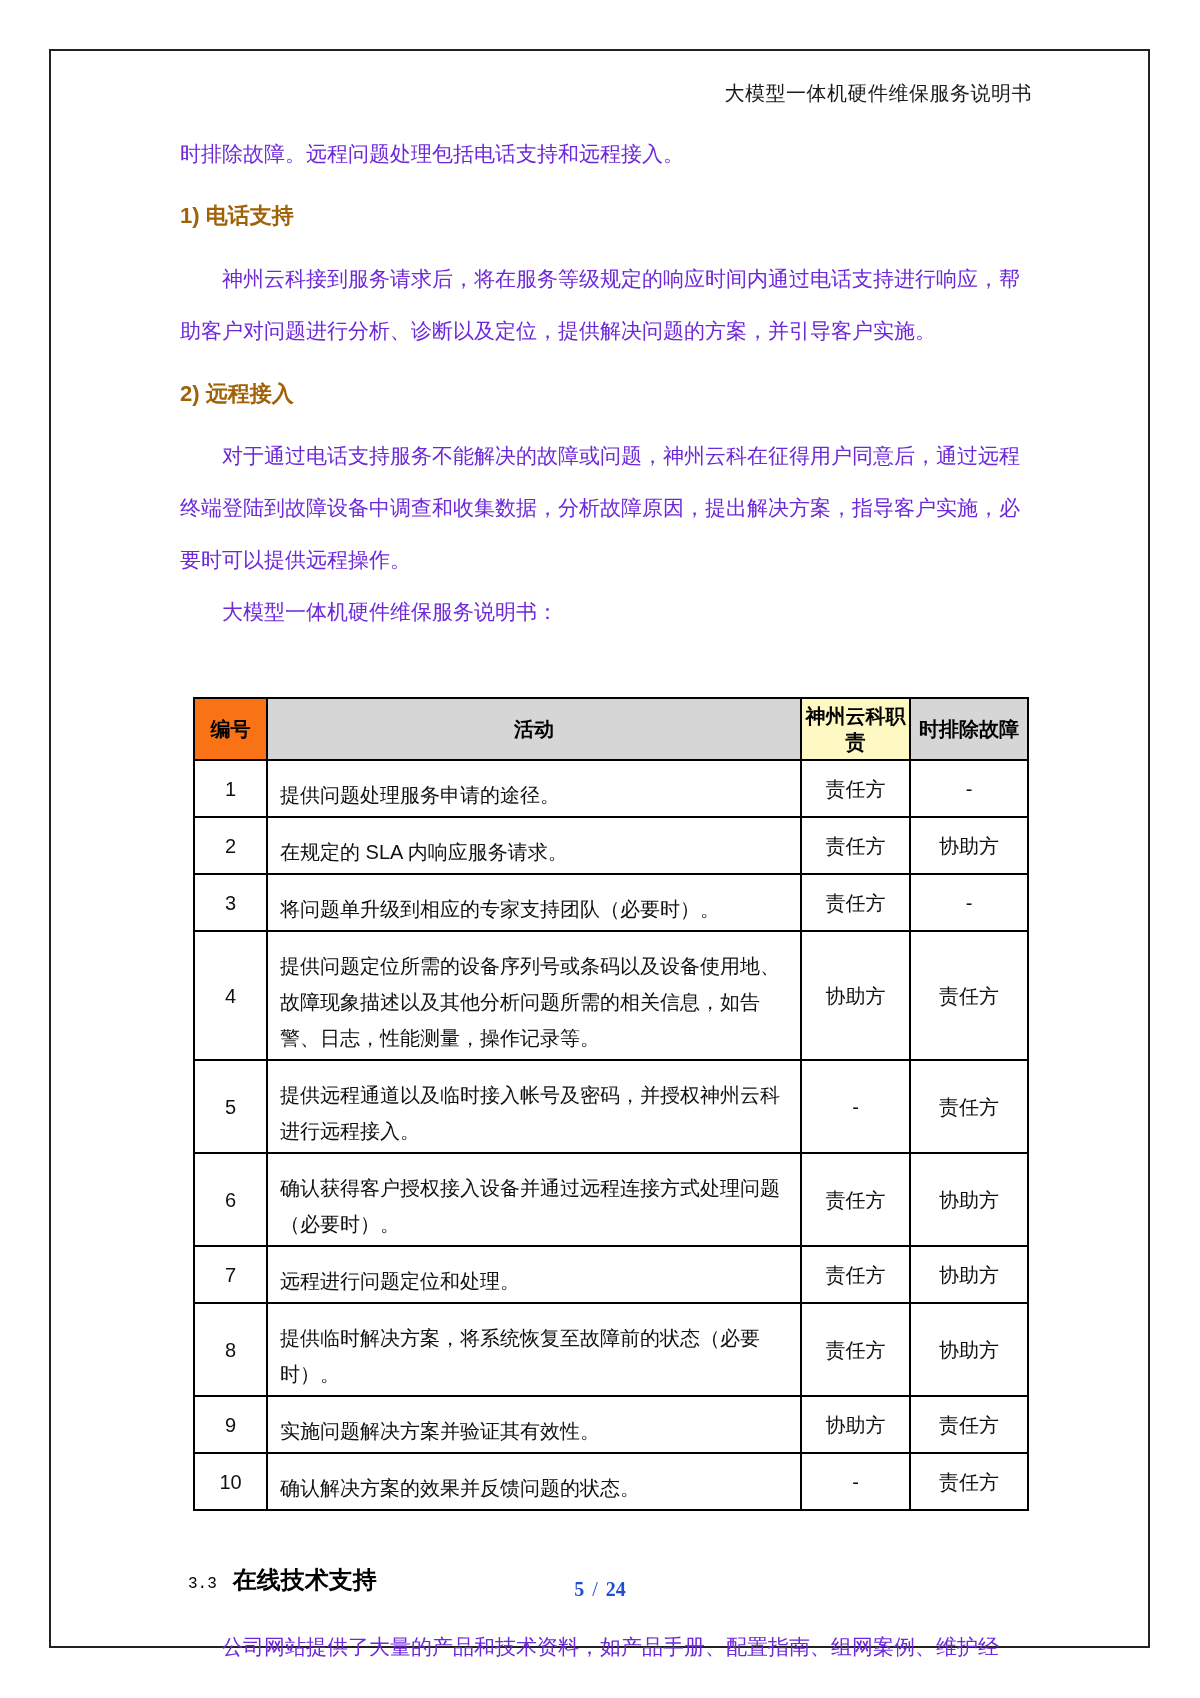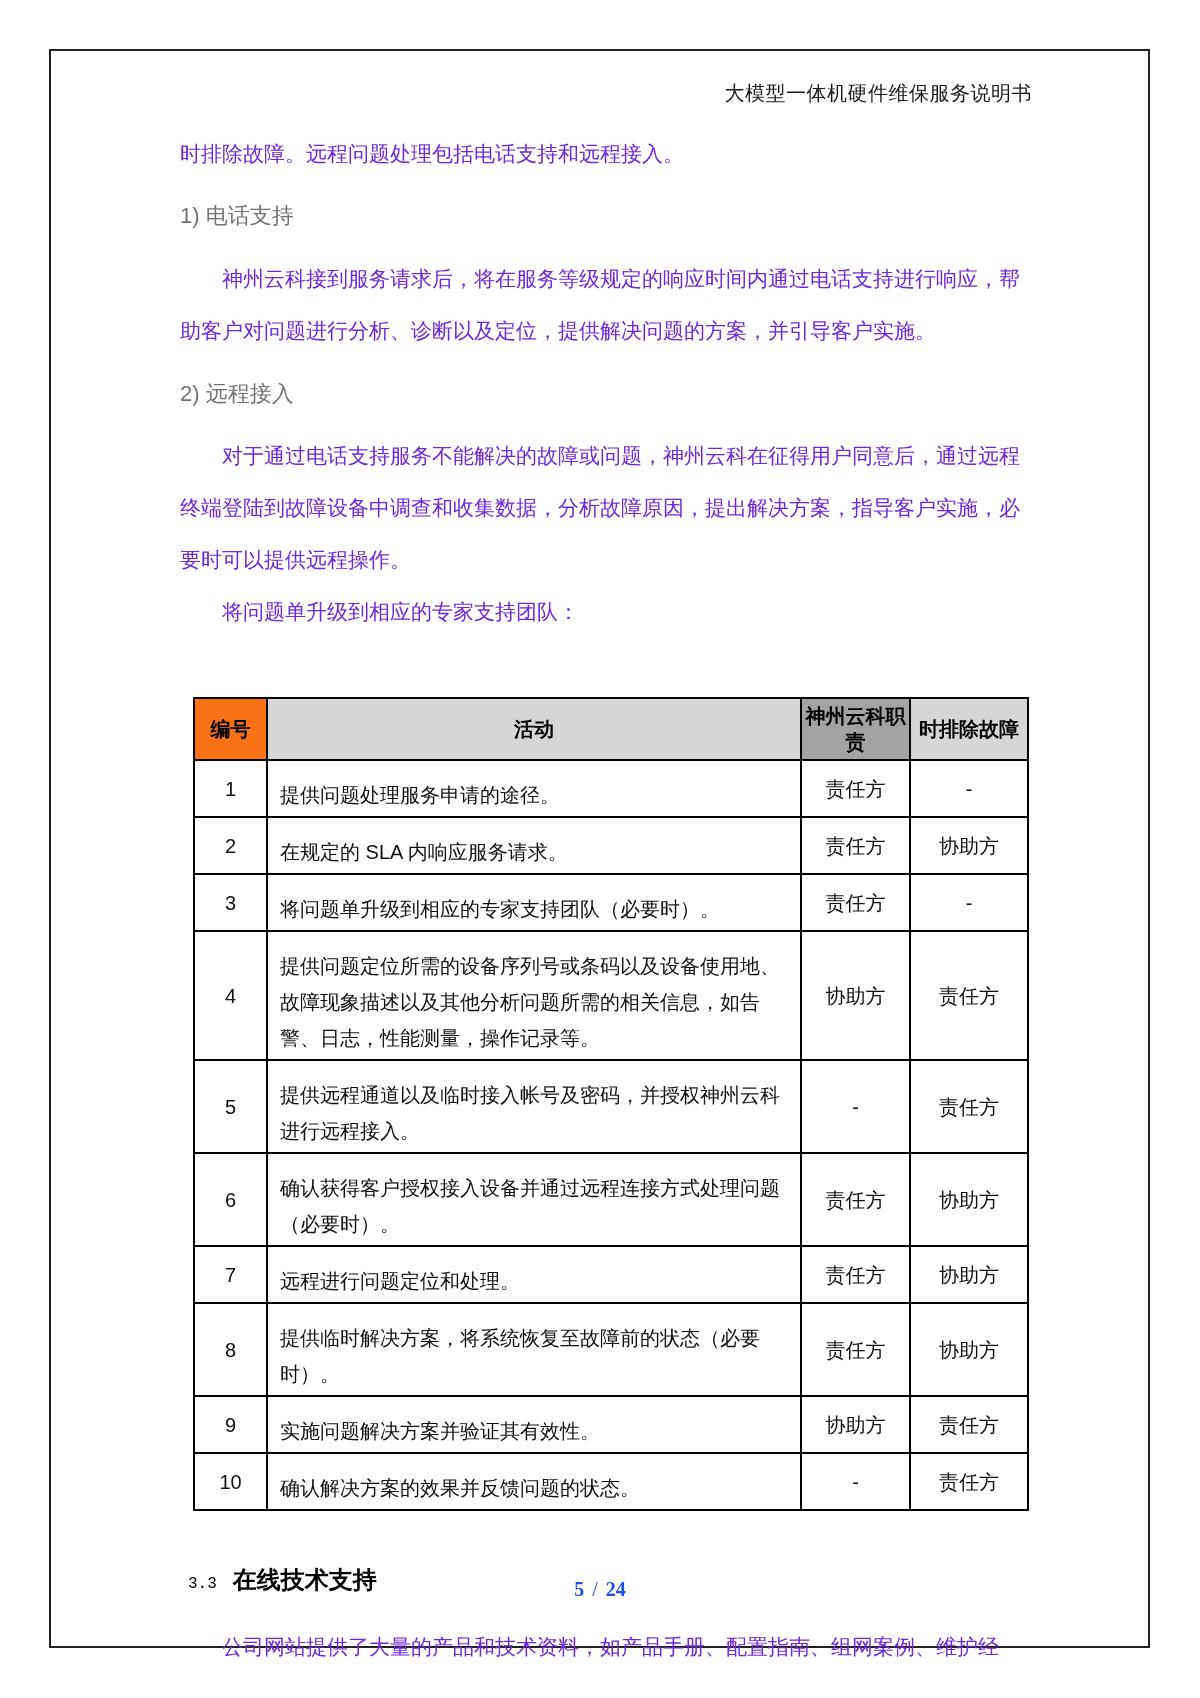--- a/index.html
+++ b/index.html
@@ -39,22 +39,22 @@
     font-size: 21px;
     line-height: 52px;
     text-align: left;
     color: #6d28d9;
   }
   .indent { text-indent: 42px; }
   .h-num {
     margin: 21px 0 0 0;
     font-size: 22px;
     line-height: 30px;
-    font-weight: normal;
-    color: #737373;
+    font-weight: bold;
+    color: #a16207;
   }
   .mt22 { margin-top: 22px; }
   .mt21 { margin-top: 21px; }
   .resp-table {
     border-collapse: collapse;
     table-layout: fixed;
     width: 834px;
     margin: 59px 0 0 13px;
   }
   .resp-table th, .resp-table td {
@@ -121,34 +121,34 @@
     <p class="para">时排除故障。远程问题处理包括电话支持和远程接入。</p>
 
     <h3 class="h-num">1) 电话支持</h3>
 
     <p class="para indent mt22">神州云科接到服务请求后，将在服务等级规定的响应时间内通过电话支持进行响应，帮助客户对问题进行分析、诊断以及定位，提供解决问题的方案，并引导客户实施。</p>
 
     <h3 class="h-num mt22">2) 远程接入</h3>
 
     <p class="para indent mt21">对于通过电话支持服务不能解决的故障或问题，神州云科在征得用户同意后，通过远程终端登陆到故障设备中调查和收集数据，分析故障原因，提出解决方案，指导客户实施，必要时可以提供远程操作。</p>
 
-    <p class="para indent">将问题单升级到相应的专家支持团队：</p>
+    <p class="para indent">大模型一体机硬件维保服务说明书：</p>
 
     <table class="resp-table">
       <colgroup>
         <col style="width:73px">
         <col style="width:534px">
         <col style="width:109px">
         <col style="width:118px">
       </colgroup>
       <thead>
         <tr>
           <th style="background: #f97316;">编号</th>
           <th style="background: rgb(214, 214, 214);">活动</th>
-          <th style="background: #a3a3a3;">神州云科职责</th>
+          <th style="background: #fef9c3;">神州云科职责</th>
           <th style="background: rgb(214, 214, 214);">时排除故障</th>
         </tr>
       </thead>
       <tbody>
           <tr>
             <td class="col-id-cell">1</td>
             <td class="col-activity-cell">提供问题处理服务申请的途径。</td>
             <td class="col-vendor-cell">责任方</td>
             <td class="col-customer-cell">-</td>
           </tr>

